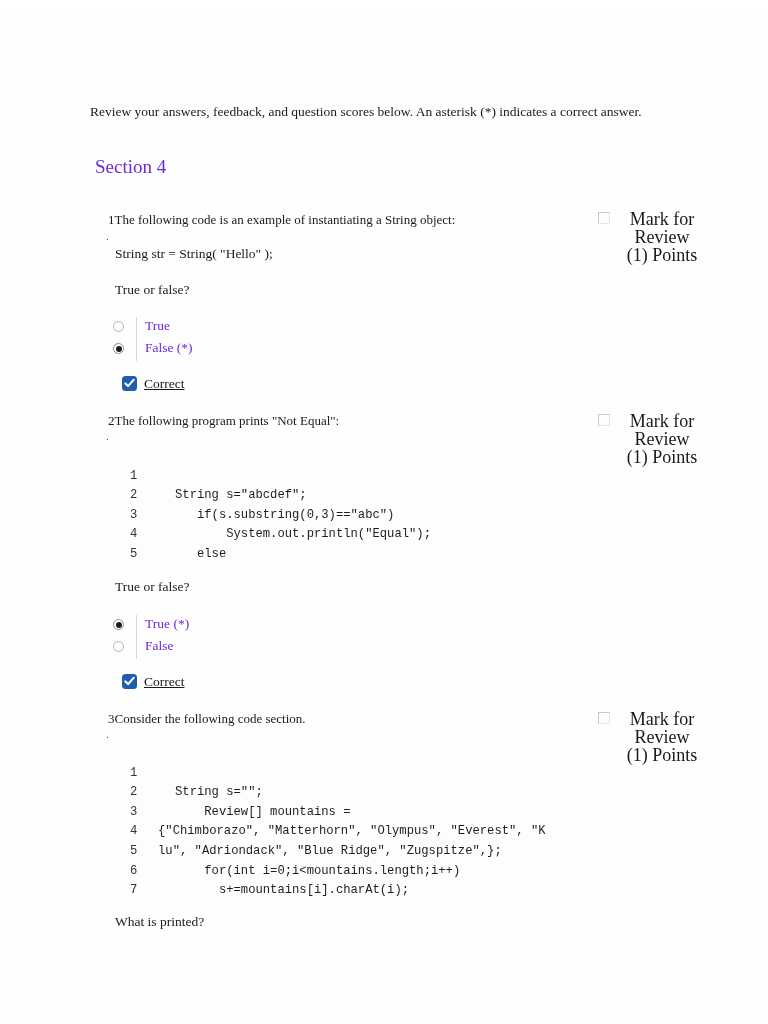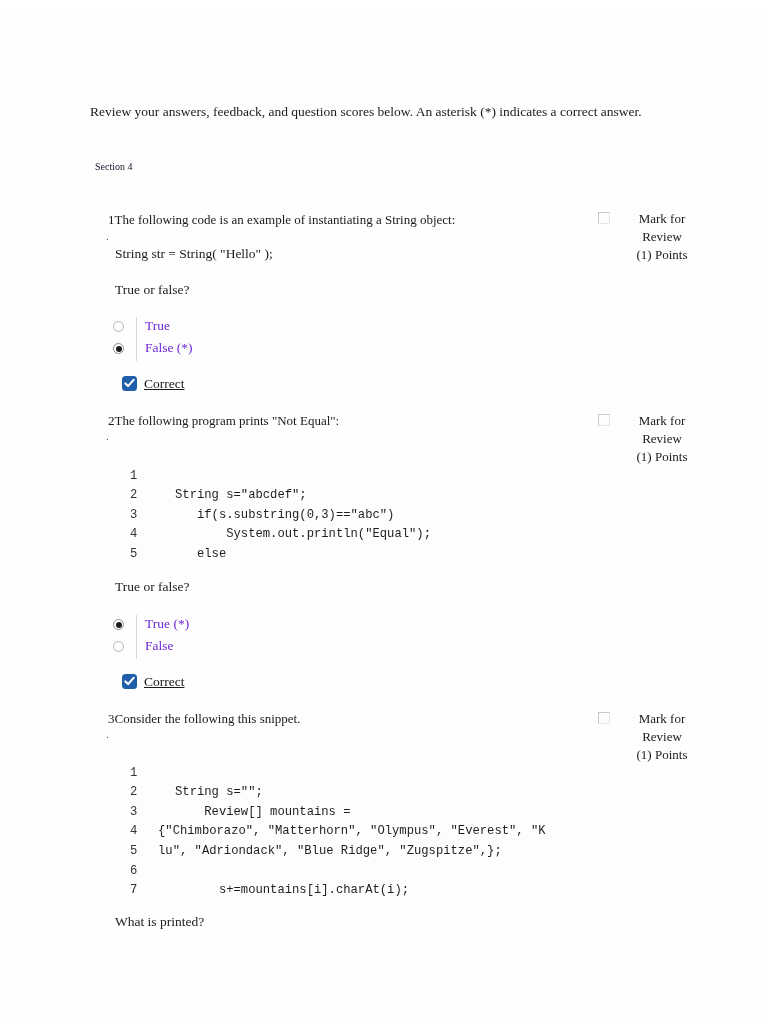--- a/index.html
+++ b/index.html
@@ -31,23 +31,23 @@
     font-size: 13.5px;
     line-height: 19px;
     color: #1a1a1a;
   }
 
   
   .section-block {
     position: absolute;
     left: 95px;
     top: 147px;
-    font-size: 10px;
+    font-size: 19px;
     line-height: 19px;
-    color: #0f172a;
+    color: #6d28d9;
   }
 
   
   .question {
     position: absolute;
     left: 0;
     width: 768px;
   }
   .q-num-row {
     position: absolute;
@@ -96,21 +96,21 @@
     border-bottom-color: #e6e6e6;
     background: #fdfdfd;
     box-sizing: border-box;
   }
   .mark-text {
     position: absolute;
     left: 20px;
     top: 0;
     width: 88px;
     text-align: center;
-    font-size: 13px;
+    font-size: 18px;
     line-height: 18px;
     color: #1a1a1a;
   }
   .mark-text div { white-space: nowrap; }
 
   
   .code-block {
     position: absolute;
     left: 130px;
     width: 415px;
@@ -337,21 +337,21 @@
         </svg>
       </span>
       <span class="correct-label">Correct</span>
     </div>
   </div>
 
   <div class="question">
 
     <div class="q-dot" style="top:722px">.</div>
     <div class="q-num-row" style="top:700px">
-      <span class="q-num">3</span><span>Consider the following this snippet.</span>
+      <span class="q-num">3</span><span>Consider the following code section.</span>
     </div>
 
     <div class="mark-panel" style="top:700px">
       <div class="mark-box"></div>
       <div class="mark-text">
         <div>Mark for</div>
         <div>Review</div>
         <div>(1) Points</div>
       </div>
     </div>
@@ -368,20 +368,21 @@
       <div class="code-line">
         <span class="ln">3</span>
         <span class="ct" style="left:28px">{"Chimborazo", "Matterhorn", "Olympus", "Everest", "Kilimanjaro", "Denali", "Fuji", "Ai</span>
       </div>
       <div class="code-line">
         <span class="ln">4</span>
         <span class="ct" style="left:28px">lu", "Adriondack", "Blue Ridge", "Zugspitze",};</span>
       </div>
       <div class="code-line">
         <span class="ln">5</span>
+        <span class="ct">    for(int i=0;i&lt;mountains.length;i++)</span>
       </div>
       <div class="code-line">
         <span class="ln">6</span>
         <span class="ct">      s+=mountains[i].charAt(i);</span>
       </div>
       <div class="code-line">
         <span class="ln">7</span>
         
       </div>
       <div class="code-line">

